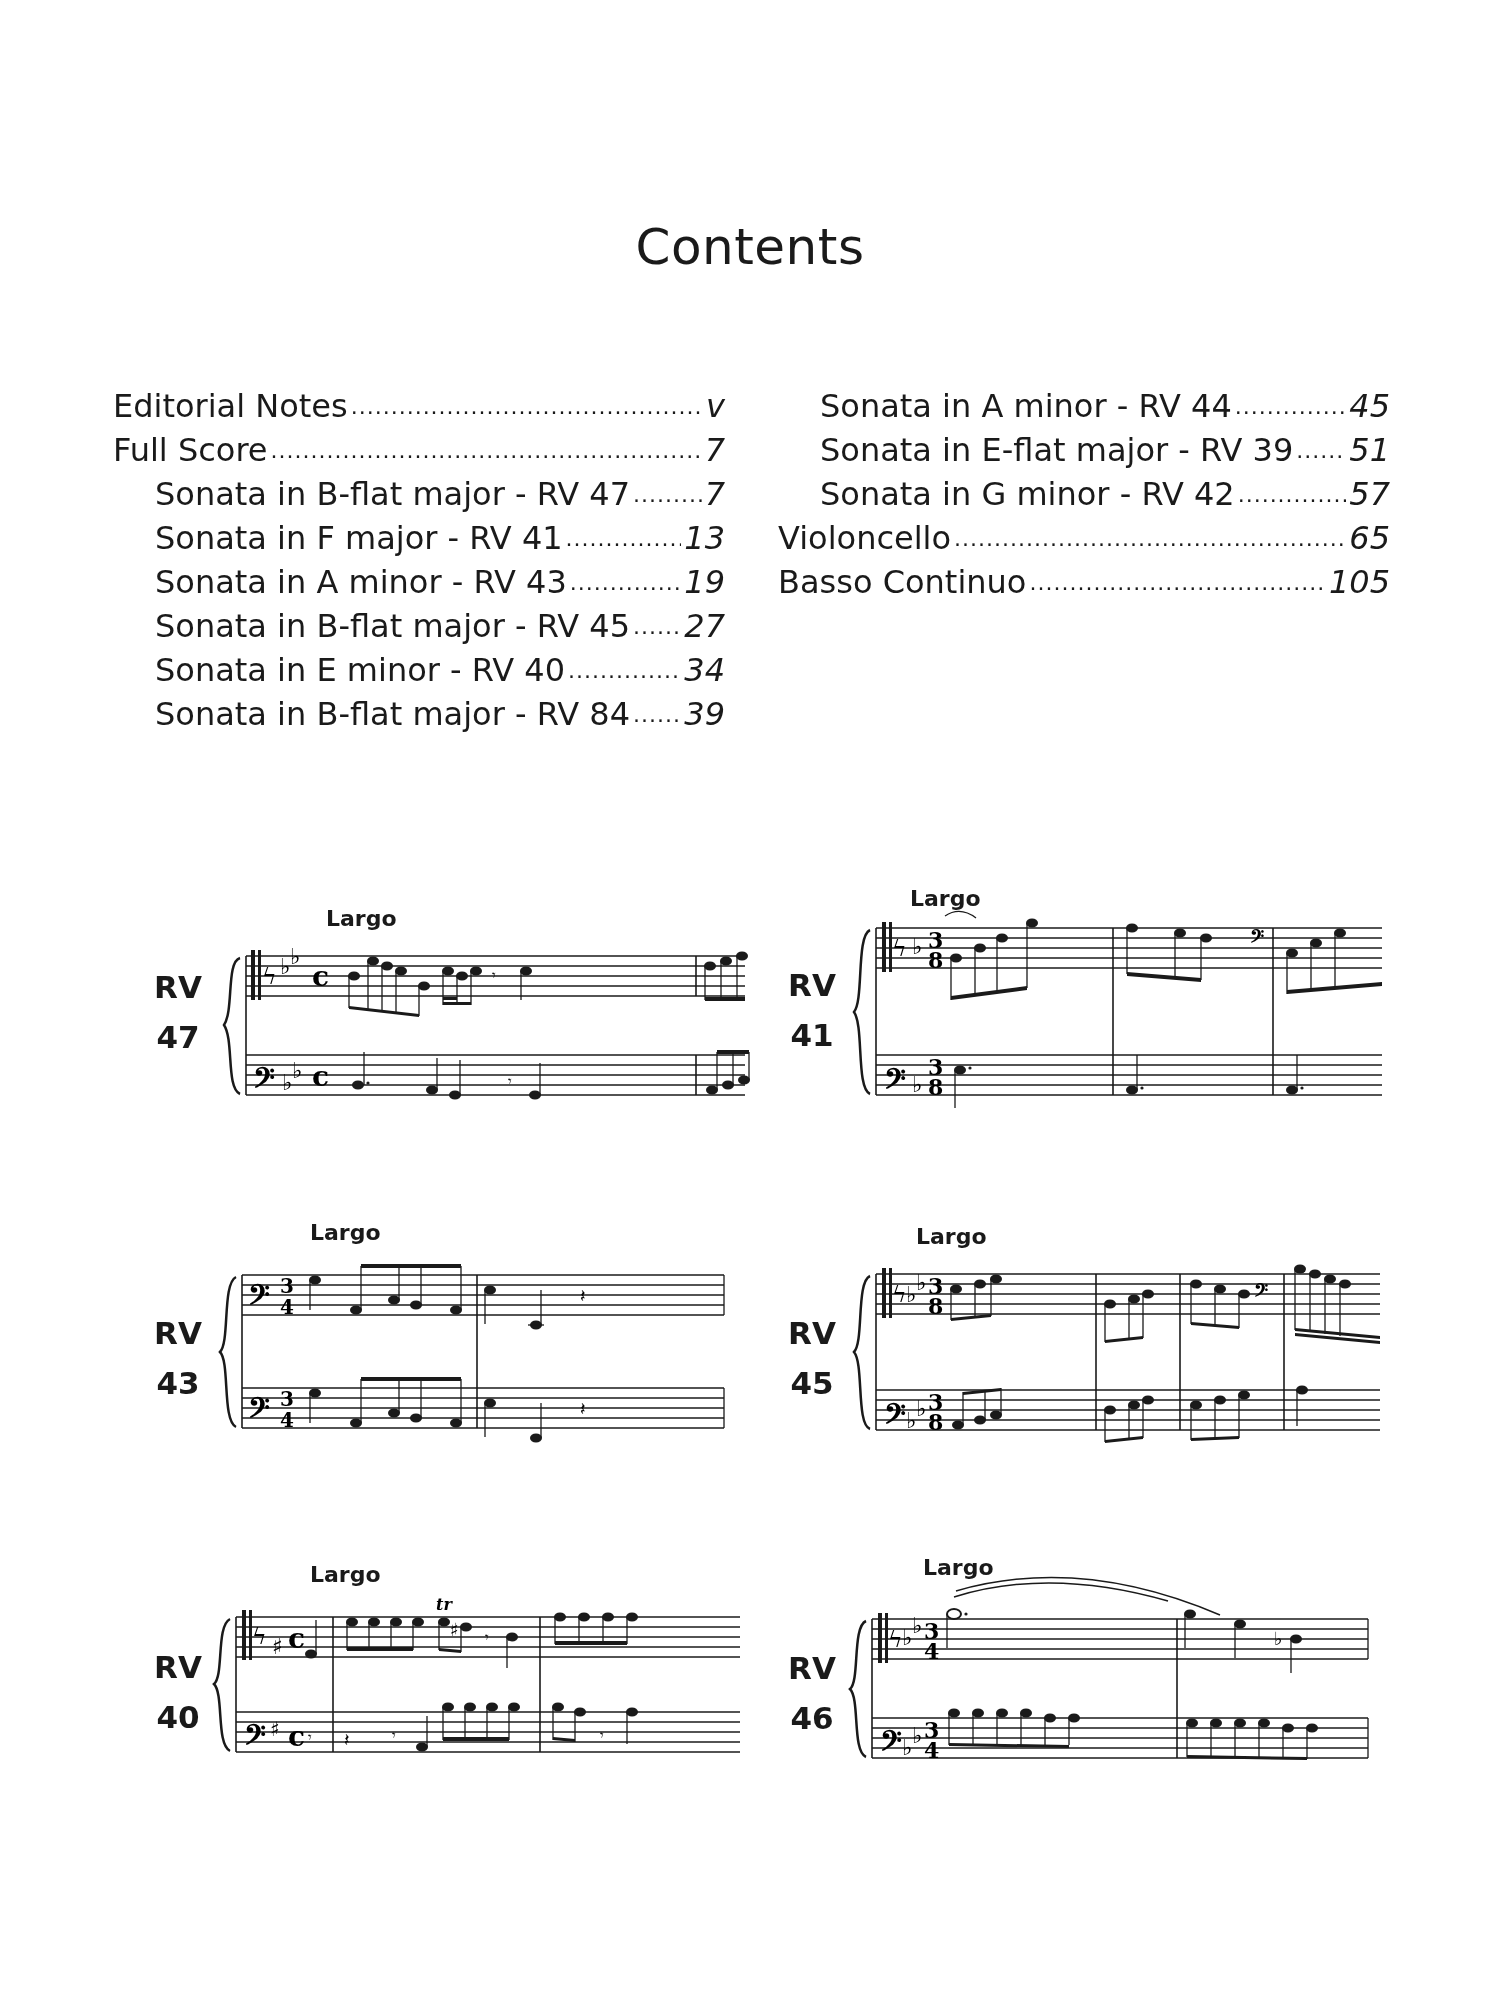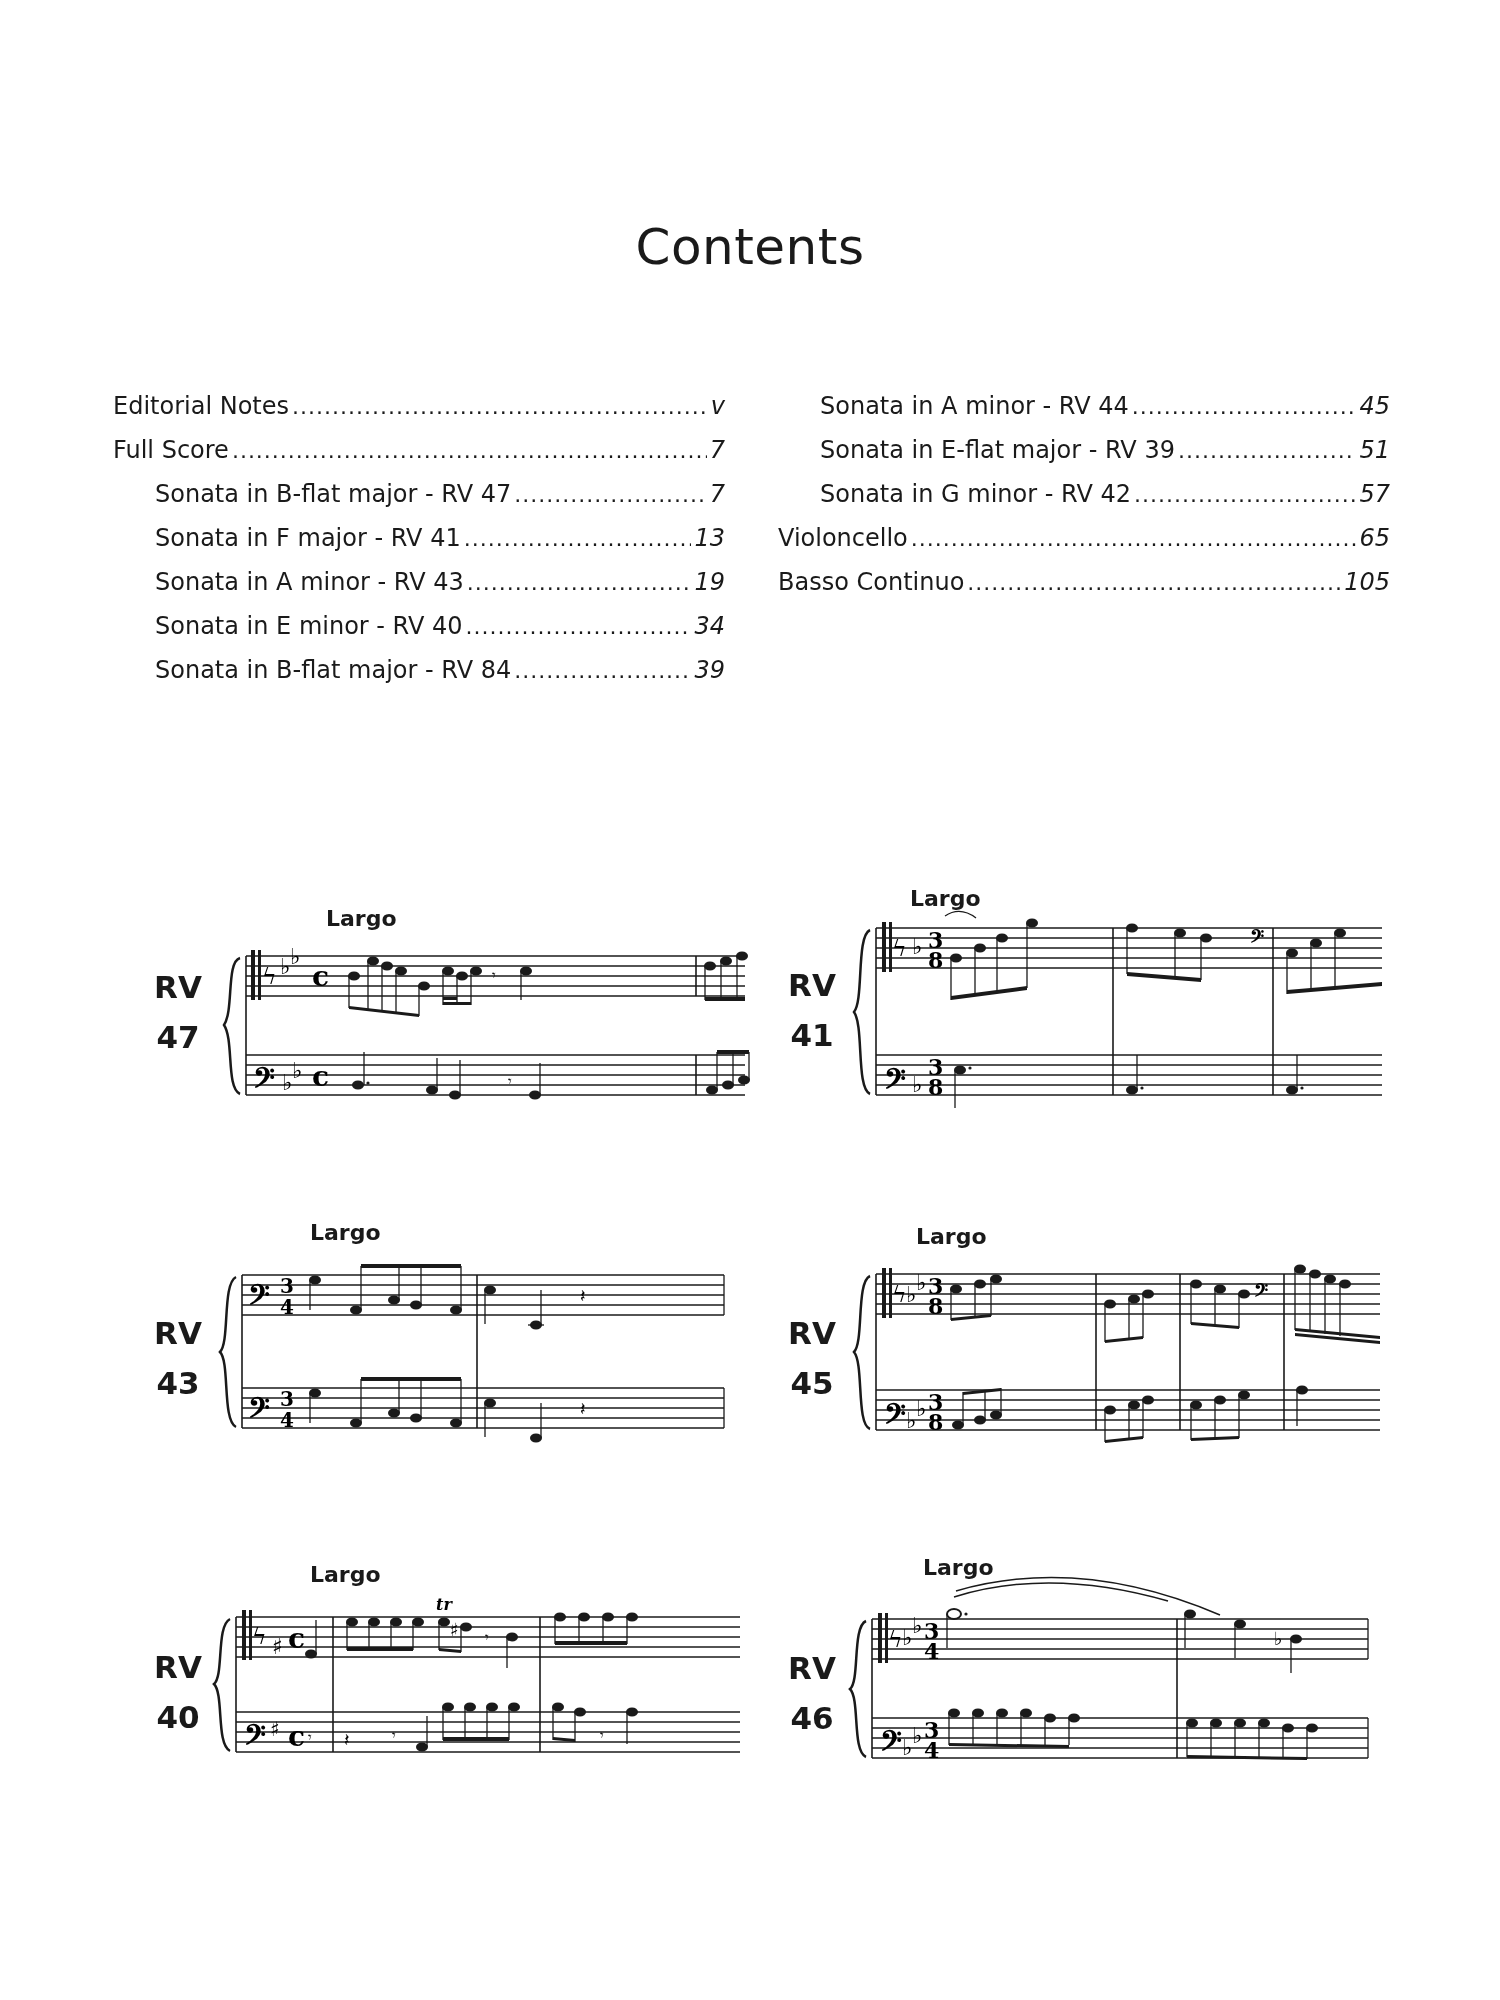--- a/index.html
+++ b/index.html
@@ -3,21 +3,21 @@
 <meta charset="utf-8">
 <style>
   html, body { margin:0; padding:0; background:#ffffff; }
   body { width:1500px; height:2000px; position:relative; overflow:hidden;
          font-family:"DejaVu Sans", "Liberation Sans", sans-serif; color:#1a1a1a; }
   .title { position:absolute; left:0; width:1500px; top:218px; text-align:center;
            font-size:50px; font-weight:normal; letter-spacing:0.5px; }
   .toc-col { position:absolute; top:384px; }
   .toc-col.left { left:113px; width:612px; }
   .toc-col.right { left:778px; width:612px; }
-  .toc-row { height:44px; display:flex; align-items:center; font-size:24px; white-space:nowrap; cursor:pointer; }
+  .toc-row { height:44px; display:flex; align-items:center; font-size:32px; white-space:nowrap; cursor:pointer; }
   .toc-row.indent { padding-left:42px; }
   .toc-label { flex:0 0 auto; }
   .toc-dots { flex:1 1 auto; overflow:hidden; margin:0 3px; letter-spacing:1px; color:#1a1a1a; font-size:22px; }
   .toc-dots::before { content:"............................................................................................................................................................"; }
   .toc-page { flex:0 0 auto; font-style:italic; }
   .excerpt { position:absolute; width:640px; height:260px; }
   .rv-label { position:absolute; width:60px; text-align:center; font-weight:bold; font-size:31px; line-height:50px; }
   .tempo { position:absolute; font-weight:bold; font-size:22px; }
   svg { position:absolute; left:0; top:0; overflow:visible; }
 </style>
@@ -44,20 +44,25 @@
     </div>
   <div class="toc-row indent">
       <span class="toc-label">Sonata in F major - RV 41</span>
       <span class="toc-dots"></span>
       <span class="toc-page">13</span>
     </div>
   <div class="toc-row indent">
       <span class="toc-label">Sonata in A minor - RV 43</span>
       <span class="toc-dots"></span>
       <span class="toc-page">19</span>
+    </div>
+  <div class="toc-row indent">
+      <span class="toc-label">Sonata in B-flat major - RV 45</span>
+      <span class="toc-dots"></span>
+      <span class="toc-page">27</span>
     </div>
   <div class="toc-row indent">
       <span class="toc-label">Sonata in E minor - RV 40</span>
       <span class="toc-dots"></span>
       <span class="toc-page">34</span>
     </div>
   <div class="toc-row indent">
       <span class="toc-label">Sonata in B-flat major - RV 84</span>
       <span class="toc-dots"></span>
       <span class="toc-page">39</span>

